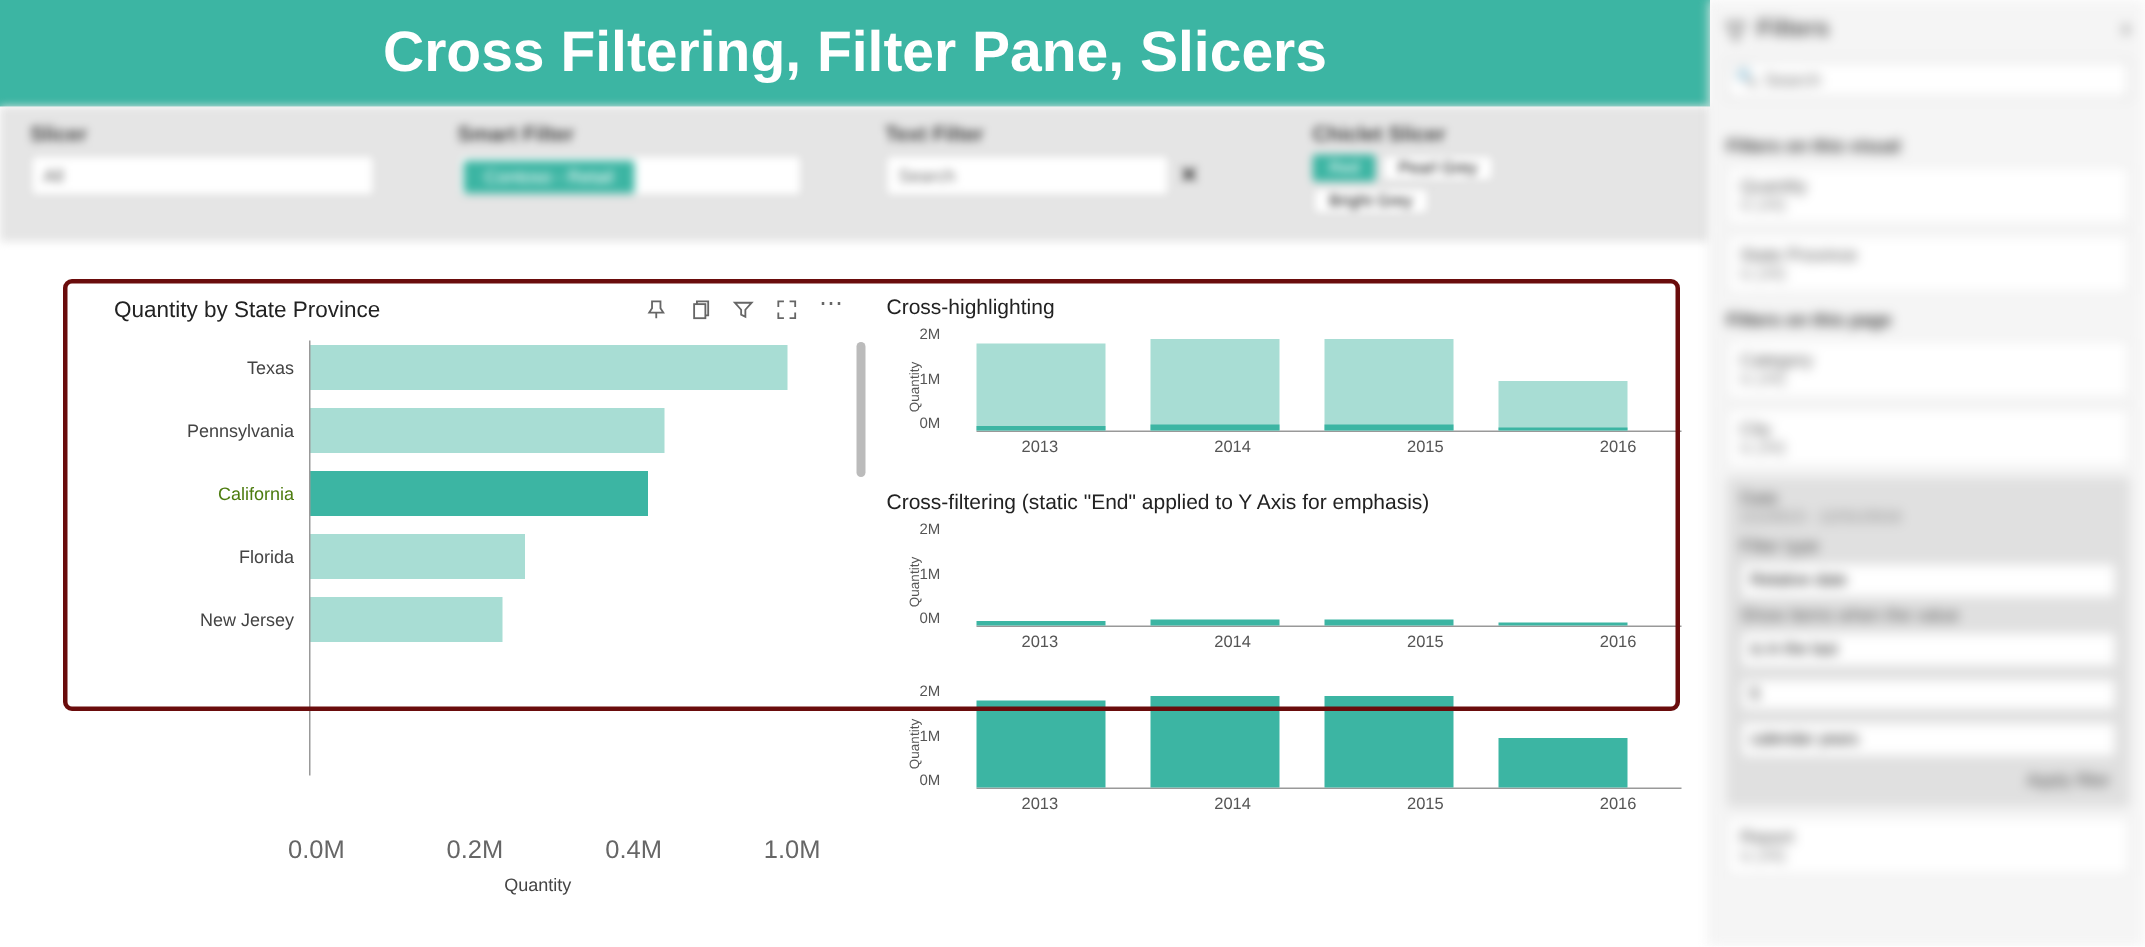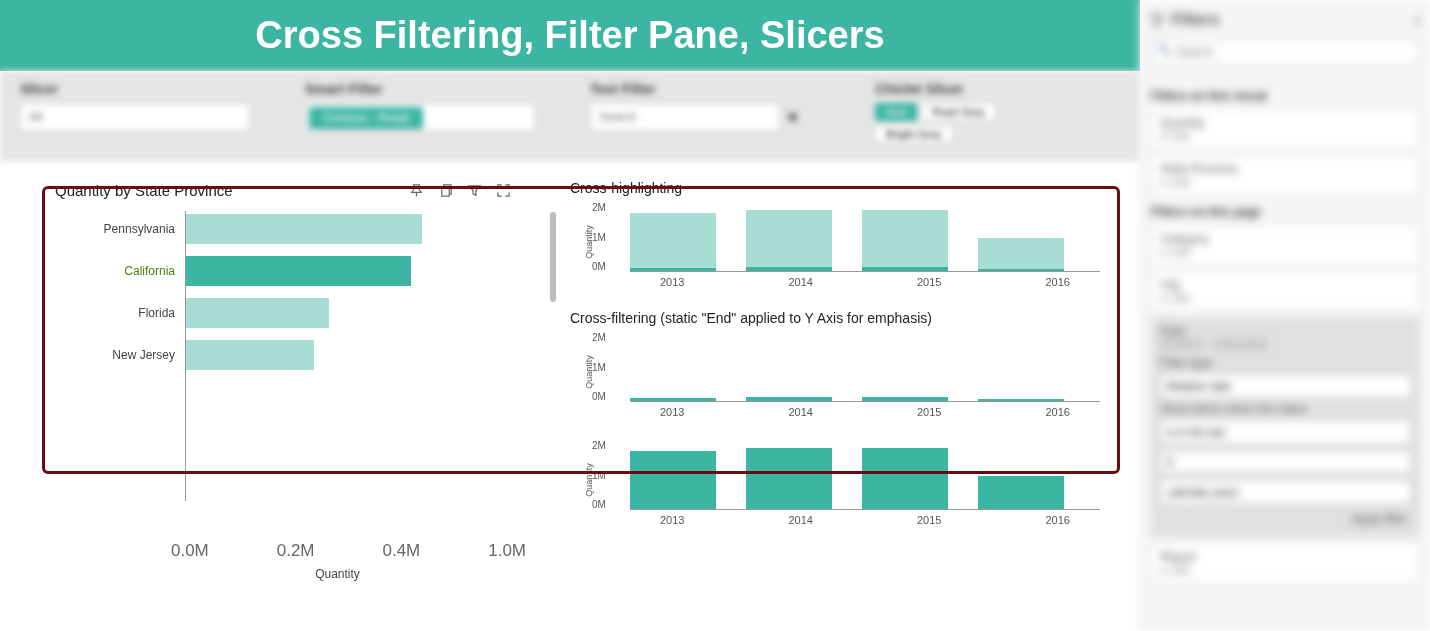--- a/index.html
+++ b/index.html
@@ -54,24 +54,25 @@
       background: #fff;
       border: 1px solid #ccc;
       padding: 2px 10px;
       font-size: 11px;
       border-radius: 2px;
     }
     .chiclet.active { background: #3cb5a3; color: #fff; border-color: #3cb5a3; }
 
     .main-area {
       position: absolute;
-      top: 162px;
+      top: 178px;
       left: 0;
       width: 1140px;
       display: flex;
+      padding-left: 21px;
     }
     .highlight-box {
       position: absolute;
       top: 186px;
       left: 42px;
       width: 1078px;
       height: 288px;
       border: 3px solid #6a0c0c;
       border-radius: 6px;
       pointer-events: none;
@@ -321,20 +322,24 @@
           </svg>
         <svg class="ico" viewBox="0 0 16 16" fill="none" stroke="currentColor" stroke-width="1.3">
             <path d="M2 6v-4h4 M14 6v-4h-4 M2 10v4h4 M14 10v4h-4"></path>
           </svg>
         <span class="ico" style="line-height:8px;letter-spacing:1px">⋯</span>
       </div>
     </div>
     <div class="scrollbar-vis"></div>
     <div class="bar-chart-area" id="hbar-area">
       <div class="bar-baseline"></div>
+    <div class="hbar-row">
+          <div class="hbar-cat">Texas</div>
+          <div class="hbar" style="width: 318.857px;"></div>
+        </div>
         <div class="hbar-row">
           <div class="hbar-cat">Pennsylvania</div>
           <div class="hbar" style="width: 236.571px;"></div>
         </div>
         <div class="hbar-row">
           <div class="hbar-cat sel">California</div>
           <div class="hbar sel" style="width: 226.286px;"></div>
         </div>
         <div class="hbar-row">
           <div class="hbar-cat">Florida</div>

